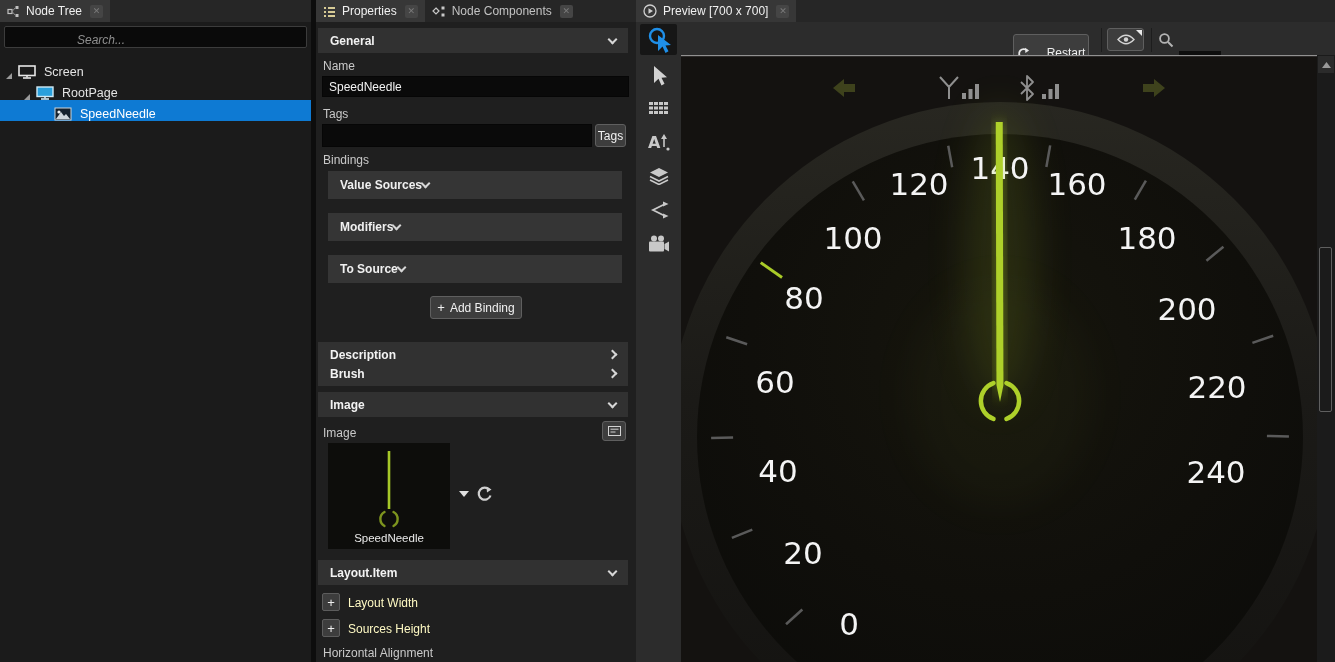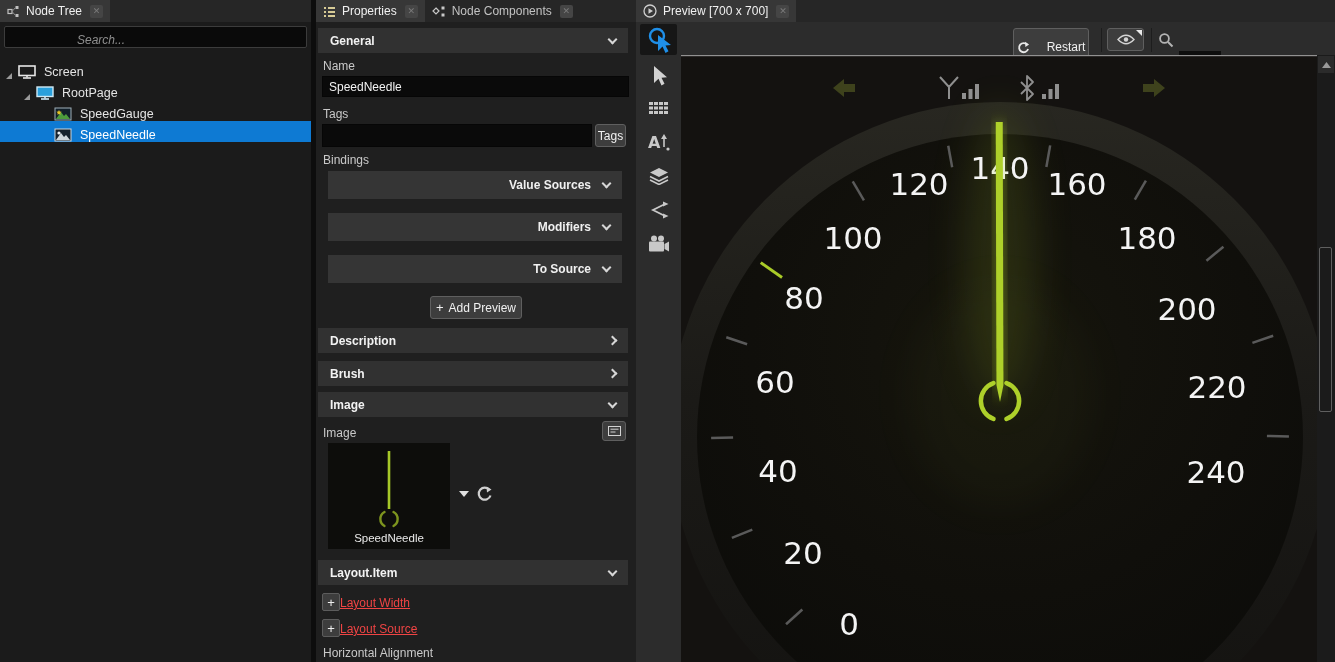--- a/index.html
+++ b/index.html
@@ -21,26 +21,26 @@
   #nt-search input { flex:1; background:transparent; border:none; outline:none; color:#e6e6e6; font-style:italic; font-size:12px; font-family:"Liberation Sans",sans-serif; }
   #nt-search input::placeholder { color:#8f8f8f; }
   #tree { position:absolute; top:58px; left:0; right:0; }
   .trow { height:21px; display:flex; align-items:flex-end; color:#e4e4e4; font-size:12.5px; }
   .trow.sel { background:#0e7ad3; color:#fff; }
   .expander { width:0; height:0; border-bottom:6px solid #9a9a9a; border-left:6px solid transparent; margin-right:6px; }
   .tico { width:18px; height:14px; margin-right:8px; flex:none; }
   
   #props { left:316px; width:320px; background:#1f1f1f; }
   .sect-hd { position:absolute; left:2px; width:310px; height:25px; background:#313131; display:flex; align-items:center; justify-content:space-between; padding:0 12px; font-weight:bold; color:#f2f2f2; }
-  .sub-hd  { position:absolute; left:12px; width:294px; height:28px; background:#353535; display:flex; align-items:center; justify-content:flex-end; padding:0 12px; font-weight:bold; color:#f0f0f0;gap:12px; }
+  .sub-hd  { position:absolute; left:12px; width:294px; height:28px; background:#353535; display:flex; align-items:center; justify-content:flex-start; padding:0 12px; font-weight:bold; color:#f0f0f0; }
   .plbl { position:absolute; left:7px; color:#c9c9c9; }
   .pinput { position:absolute; left:6px; width:307px; height:21px; background:#0a0a0a; border:1px solid #060606; color:#f2f2f2; padding:0 6px; font-size:12px; font-family:"Liberation Sans",sans-serif; outline:none; }
   .btn { background:#3d3d3d; border:1px solid #5f5f5f; border-radius:3px; color:#f0f0f0; display:flex; align-items:center; justify-content:center; font-size:12px; }
   .plusbox { position:absolute; left:6px; width:18px; height:18px; background:#3d3d3d; border:1px solid #5c5c5c; border-radius:2px; color:#efefef; display:flex; align-items:center; justify-content:center; font-size:13px; }
-  .rowlbl { position:absolute; left:24px; color:#ef4444;text-decoration:underline; }
+  .rowlbl { position:absolute; left:32px; color:#fef9c3; }
   #thumb { position:absolute; left:12px; top:443px; width:122px; height:106px; background:#0d0d0b; }
   #thumb .cap { position:absolute; bottom:5px; width:100%; text-align:center; color:#eaeaea; font-size:11.5px; }
   
   #preview { left:636px; width:699px; background:#2c2c2c; }
   #pv-toolbar { position:absolute; left:45px; top:22px; width:654px; height:33px; background:#2c2c2c; }
   #toolcol { position:absolute; left:0; top:22px; width:45px; height:640px; background:#2c2c2c; }
   .tool { position:absolute; left:4px; width:37px; height:28px; display:flex; align-items:center; justify-content:center; }
   .tool.active { background:#161616; height:31px; border-radius:2px; }
   #canvas { position:absolute; left:45px; top:55px; width:636px; height:607px; background:#141210; }
   #pv-scroll { position:absolute; left:681px; top:55px; width:18px; height:607px; background:#1b1b1b; }
@@ -88,29 +88,20 @@
       </div>
       <div class="trow" style="padding-left: 24px;">
         <span class="expander"></span>
         <svg class="tico" viewBox="0 0 18 14">
           <rect x="1" y="1" width="16" height="9.5" fill="#2aa0dc" stroke="#cfe8f4" stroke-width="1.4"></rect>
           <line x1="9" y1="10.5" x2="9" y2="12.5" stroke="#cfe8f4" stroke-width="1.6"></line>
           <line x1="5" y1="13" x2="13" y2="13" stroke="#cfe8f4" stroke-width="1.6"></line>
         </svg>
         <span>RootPage</span>
       </div>
-      <div class="trow" style="padding-left: 42px;">
-        <span style="width:12px;display:inline-block"></span>
-        <svg class="tico" viewBox="0 0 18 14">
-          <rect x="1" y="1" width="16" height="12" fill="#12202a" stroke="#9fb0ba" stroke-width="1"></rect>
-          <polygon points="2,12 7,5 10,9 12,7 16,12" fill="#4c9b3c"></polygon>
-          <polygon points="5,3 5.8,4.6 7.6,4.8 6.3,6 6.6,7.8 5,6.9 3.4,7.8 3.7,6 2.4,4.8 4.2,4.6" fill="#e4c224"></polygon>
-        </svg>
-        <span>SpeedGauge</span>
-      </div>
       <div class="trow sel" style="padding-left: 42px;">
         <span style="width:12px;display:inline-block"></span>
         <svg class="tico" viewBox="0 0 18 14">
           <rect x="1" y="1" width="16" height="12" fill="#15222e" stroke="#cdd6dc" stroke-width="1"></rect>
           <polygon points="2,12 7,5 10,9 12,7 16,12" fill="#cdd6dc"></polygon>
           <circle cx="5" cy="5" r="1.6" fill="#eef2f4"></circle>
         </svg>
         <span>SpeedNeedle</span>
       </div>
     </div>
@@ -165,24 +156,24 @@
     <span>To Source</span>
     <span class="chev down"></span>
   </div>
   <div class="sub-hd" style="top:213px">
     <span>Modifiers</span>
     <span class="chev down"></span>
   </div>
 
   <div class="btn" style="position:absolute; left:114px; top:296px; width:92px; height:23px; gap:5px">
     <span style="font-size:13px">+</span>
-    <span>Add Preview</span>
-  </div>
-
-  <div class="sect-hd" style="top:328px">
+    <span>Add Binding</span>
+  </div>
+
+  <div class="sect-hd" style="top:342px">
     <span>Description</span>
     <span class="chev right"></span>
   </div>
   <div class="sect-hd" style="top:361px">
     <span>Brush</span>
     <span class="chev right"></span>
   </div>
   <div class="sect-hd" style="top:392px">
     <span>Image</span>
     <span class="chev down"></span>
@@ -217,38 +208,38 @@
     <polygon points="10.5,1.5 15.5,4.5 11,7.5" fill="#cfcfcf"></polygon>
   </svg>
 
   <div class="sect-hd" style="top:560px">
     <span>Layout.Item</span>
     <span class="chev down"></span>
   </div>
   <div class="plusbox" style="top:593px">+</div>
   <div class="rowlbl" style="top:596px">Layout Width</div>
   <div class="plusbox" style="top:619px">+</div>
-  <div class="rowlbl" style="top:622px">Layout Source</div>
+  <div class="rowlbl" style="top:622px">Sources Height</div>
   <div class="plbl" style="top:646px">Horizontal Alignment</div>
 </div>
 
 <div class="panel" id="preview">
   <div class="tabbar">
     <div class="tab active">
       <svg width="14" height="14" viewBox="0 0 14 14">
         <circle cx="7" cy="7" r="6" fill="none" stroke="#cfcfcf" stroke-width="1.3"></circle>
         <polygon points="5.5,4.2 5.5,9.8 10,7" fill="#cfcfcf"></polygon>
       </svg>
       <span>Preview [700 x 700]</span>
       <span class="closex">✕</span>
     </div>
   </div>
 
   <div id="pv-toolbar">
-    <div class="btn" style="position:absolute; left:332px; top:6px; width:76px; height:38px; gap:17px">
+    <div class="btn" style="position:absolute; left:332px; top:12px; width:76px; height:38px; gap:17px">
       <svg width="13" height="13" viewBox="0 0 17 17">
         <path d="M13.5,5 A6,6 0 1 0 14.5,10.5" fill="none" stroke="#e8e8e8" stroke-width="2.4"></path>
         <polygon points="10.5,1 15.8,4.5 11,7.8" fill="#e8e8e8"></polygon>
       </svg>
       <span>Restart</span>
     </div>
     <div class="tsep" style="left:420px; top:6px"></div>
     <div class="btn" style="position:absolute; left:426px; top:6px; width:37px; height:23px">
       <svg width="18" height="11" viewBox="0 0 18 11">
         <path d="M1,5.5 Q9,-3 17,5.5 Q9,14 1,5.5 Z" fill="none" stroke="#d4d4d4" stroke-width="1.4"></path>

